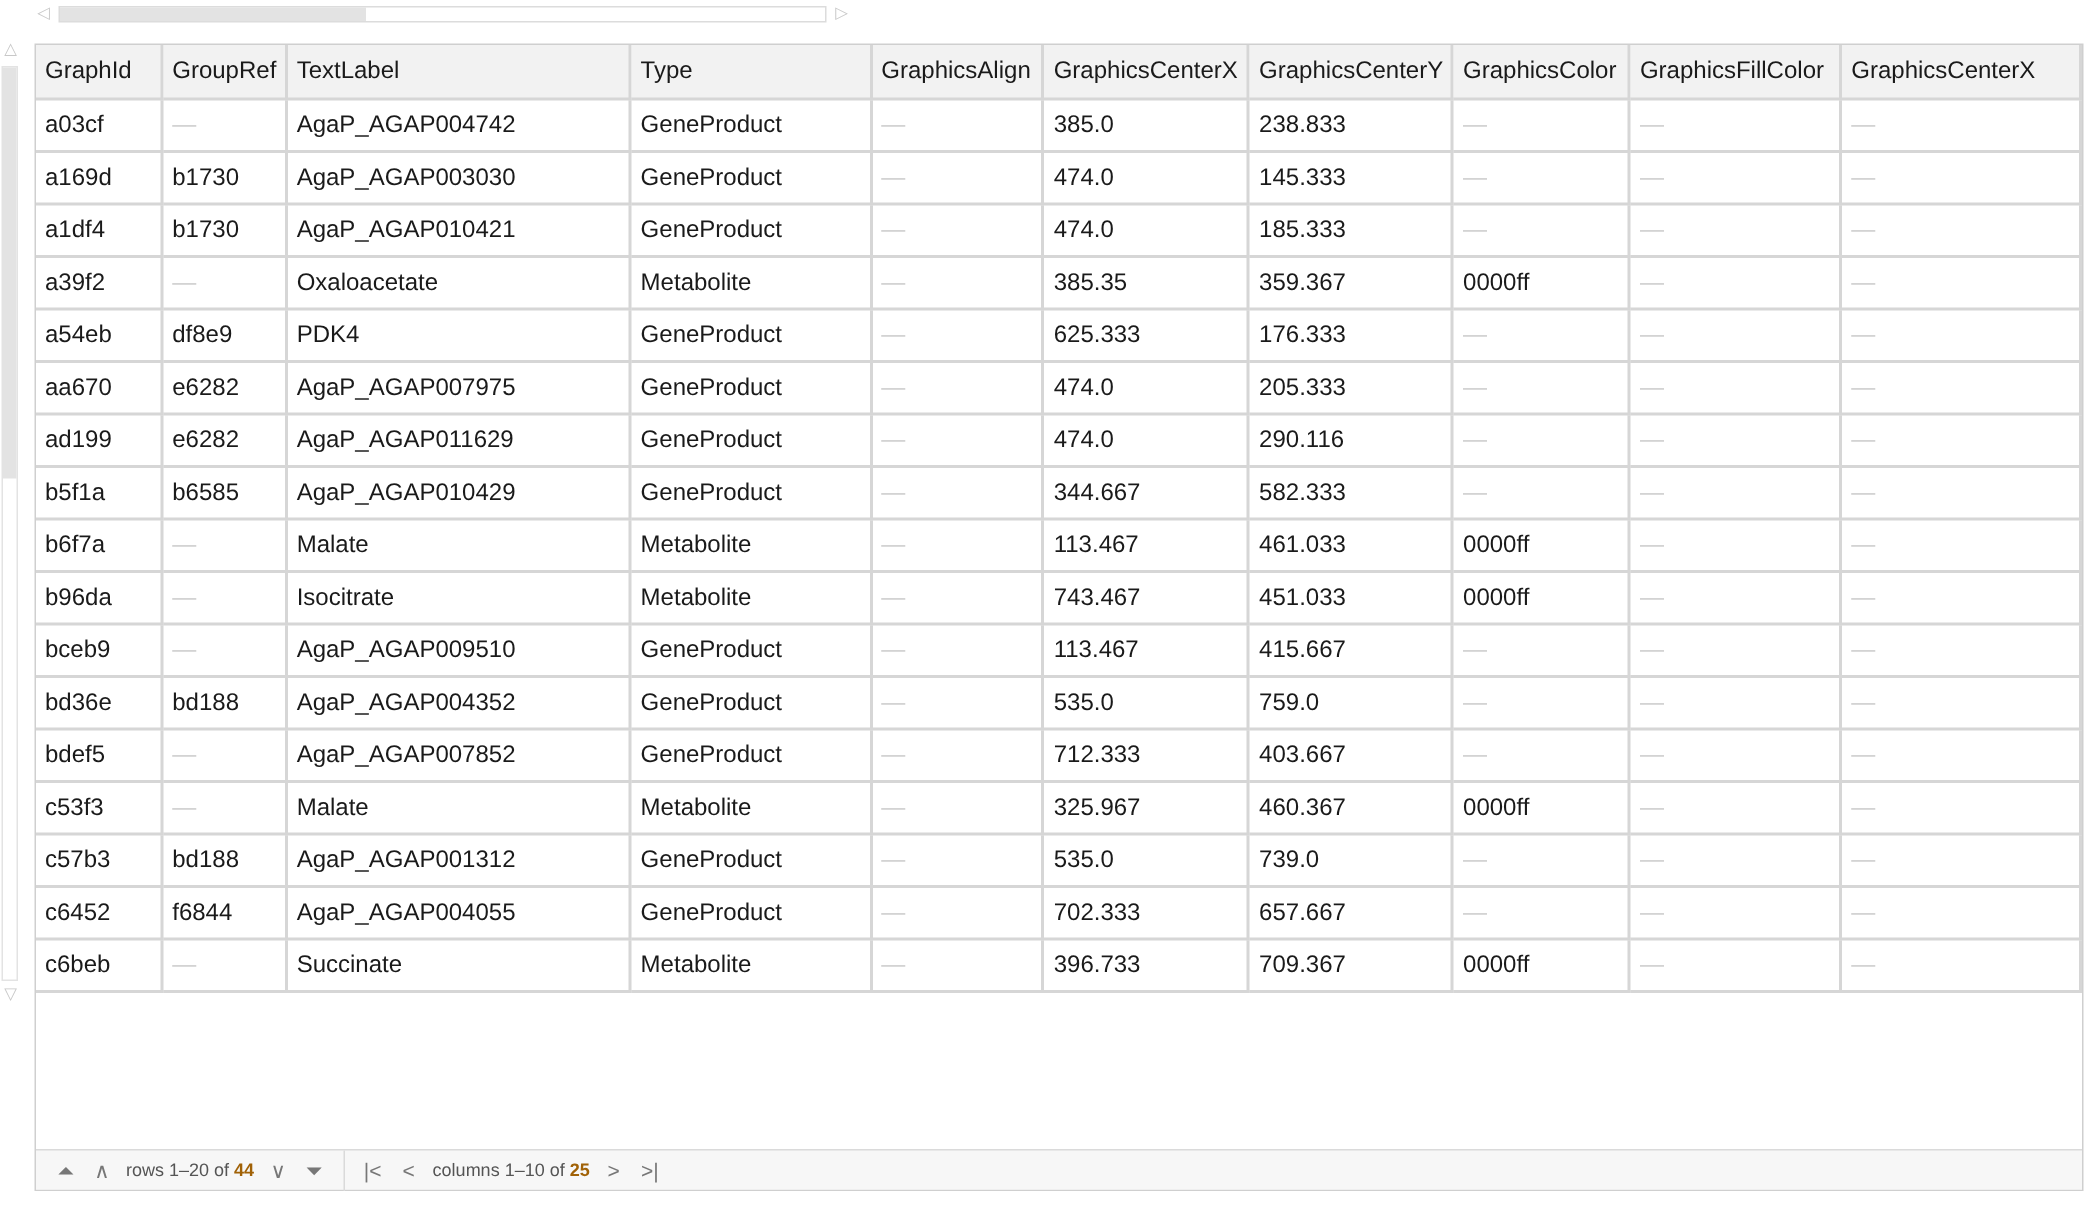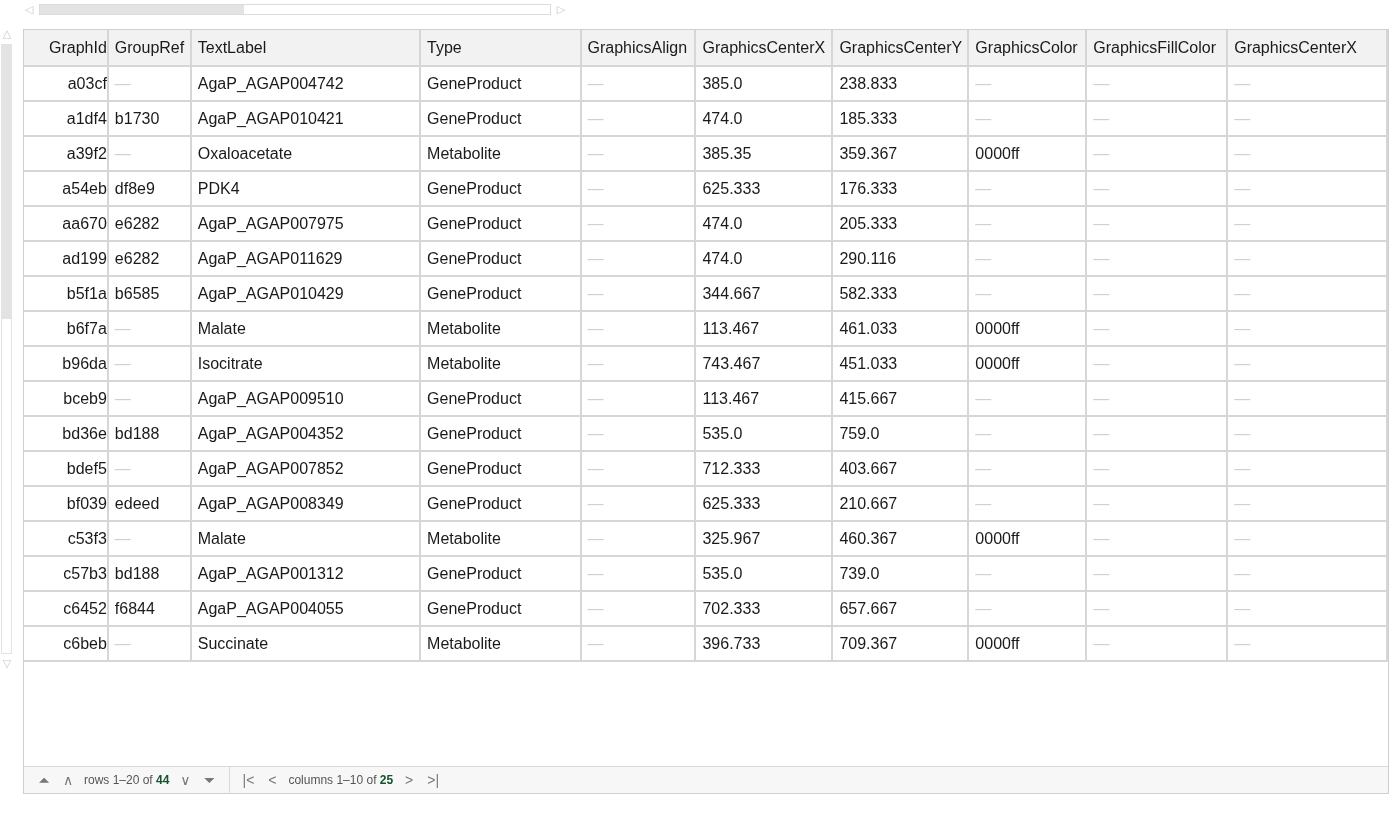--- a/index.html
+++ b/index.html
@@ -47,32 +47,32 @@
     table {
       border-collapse: collapse; table-layout: fixed; font-size: 16px;
     }
     th, td {
       border: 2px solid #d6d6d6; height: 35px; padding: 0 0 0 6px;
       text-align: left; white-space: nowrap; overflow: hidden; font-weight: normal;
     }
     th { background: #f2f2f2; height: 36px; color: #1a1a1a; }
     td.missing { color: #cfcfcf; }
     tr:first-child th { border-top: none; }
-    th:first-child, td:first-child { border-left: none; text-align: right; }
+    th:first-child, td:first-child { border-left: none; }
     .footer {
       position: absolute; left: 0; top: 736px; width: 1364px; height: 27px;
       background: #f7f7f7; border-top: 1px solid #dadada;
       font-size: 12px; color: #555; display: flex; align-items: center;
     }
     .footer .btn {
       display: inline-block; width: 24px; text-align: center; color: #777;
       font-size: 14px; cursor: pointer;
     }
     .footer .txt { margin: 0 4px; }
-    .footer b { font-weight: bold; color: #14532d; }
+    .footer b { font-weight: bold; color: #a16207; }
     .footer .sep {
       width: 1px; height: 27px; background: #dadada; margin: 0 6px 0 8px;
     }
   </style>
 </head>
 <body>
 
 <div class="hscroll">
   <span class="arrow left">◁</span>
   <div class="track">
@@ -124,20 +124,32 @@
           <td>AgaP_AGAP004742</td>
           <td>GeneProduct</td>
           <td class="missing">—</td>
           <td>385.0</td>
           <td>238.833</td>
           <td class="missing">—</td>
           <td class="missing">—</td>
           <td class="missing">—</td>
         </tr>
         <tr>
+          <td>a169d</td>
+          <td>b1730</td>
+          <td>AgaP_AGAP003030</td>
+          <td>GeneProduct</td>
+          <td class="missing">—</td>
+          <td>474.0</td>
+          <td>145.333</td>
+          <td class="missing">—</td>
+          <td class="missing">—</td>
+          <td class="missing">—</td>
+        </tr>
+        <tr>
           <td>a1df4</td>
           <td>b1730</td>
           <td>AgaP_AGAP010421</td>
           <td>GeneProduct</td>
           <td class="missing">—</td>
           <td>474.0</td>
           <td>185.333</td>
           <td class="missing">—</td>
           <td class="missing">—</td>
           <td class="missing">—</td>
@@ -251,32 +263,20 @@
           <td class="missing">—</td>
         </tr>
         <tr>
           <td>bdef5</td>
           <td class="missing">—</td>
           <td>AgaP_AGAP007852</td>
           <td>GeneProduct</td>
           <td class="missing">—</td>
           <td>712.333</td>
           <td>403.667</td>
-          <td class="missing">—</td>
-          <td class="missing">—</td>
-          <td class="missing">—</td>
-        </tr>
-        <tr>
-          <td>bf039</td>
-          <td>edeed</td>
-          <td>AgaP_AGAP008349</td>
-          <td>GeneProduct</td>
-          <td class="missing">—</td>
-          <td>625.333</td>
-          <td>210.667</td>
           <td class="missing">—</td>
           <td class="missing">—</td>
           <td class="missing">—</td>
         </tr>
         <tr>
           <td>c53f3</td>
           <td class="missing">—</td>
           <td>Malate</td>
           <td>Metabolite</td>
           <td class="missing">—</td>

